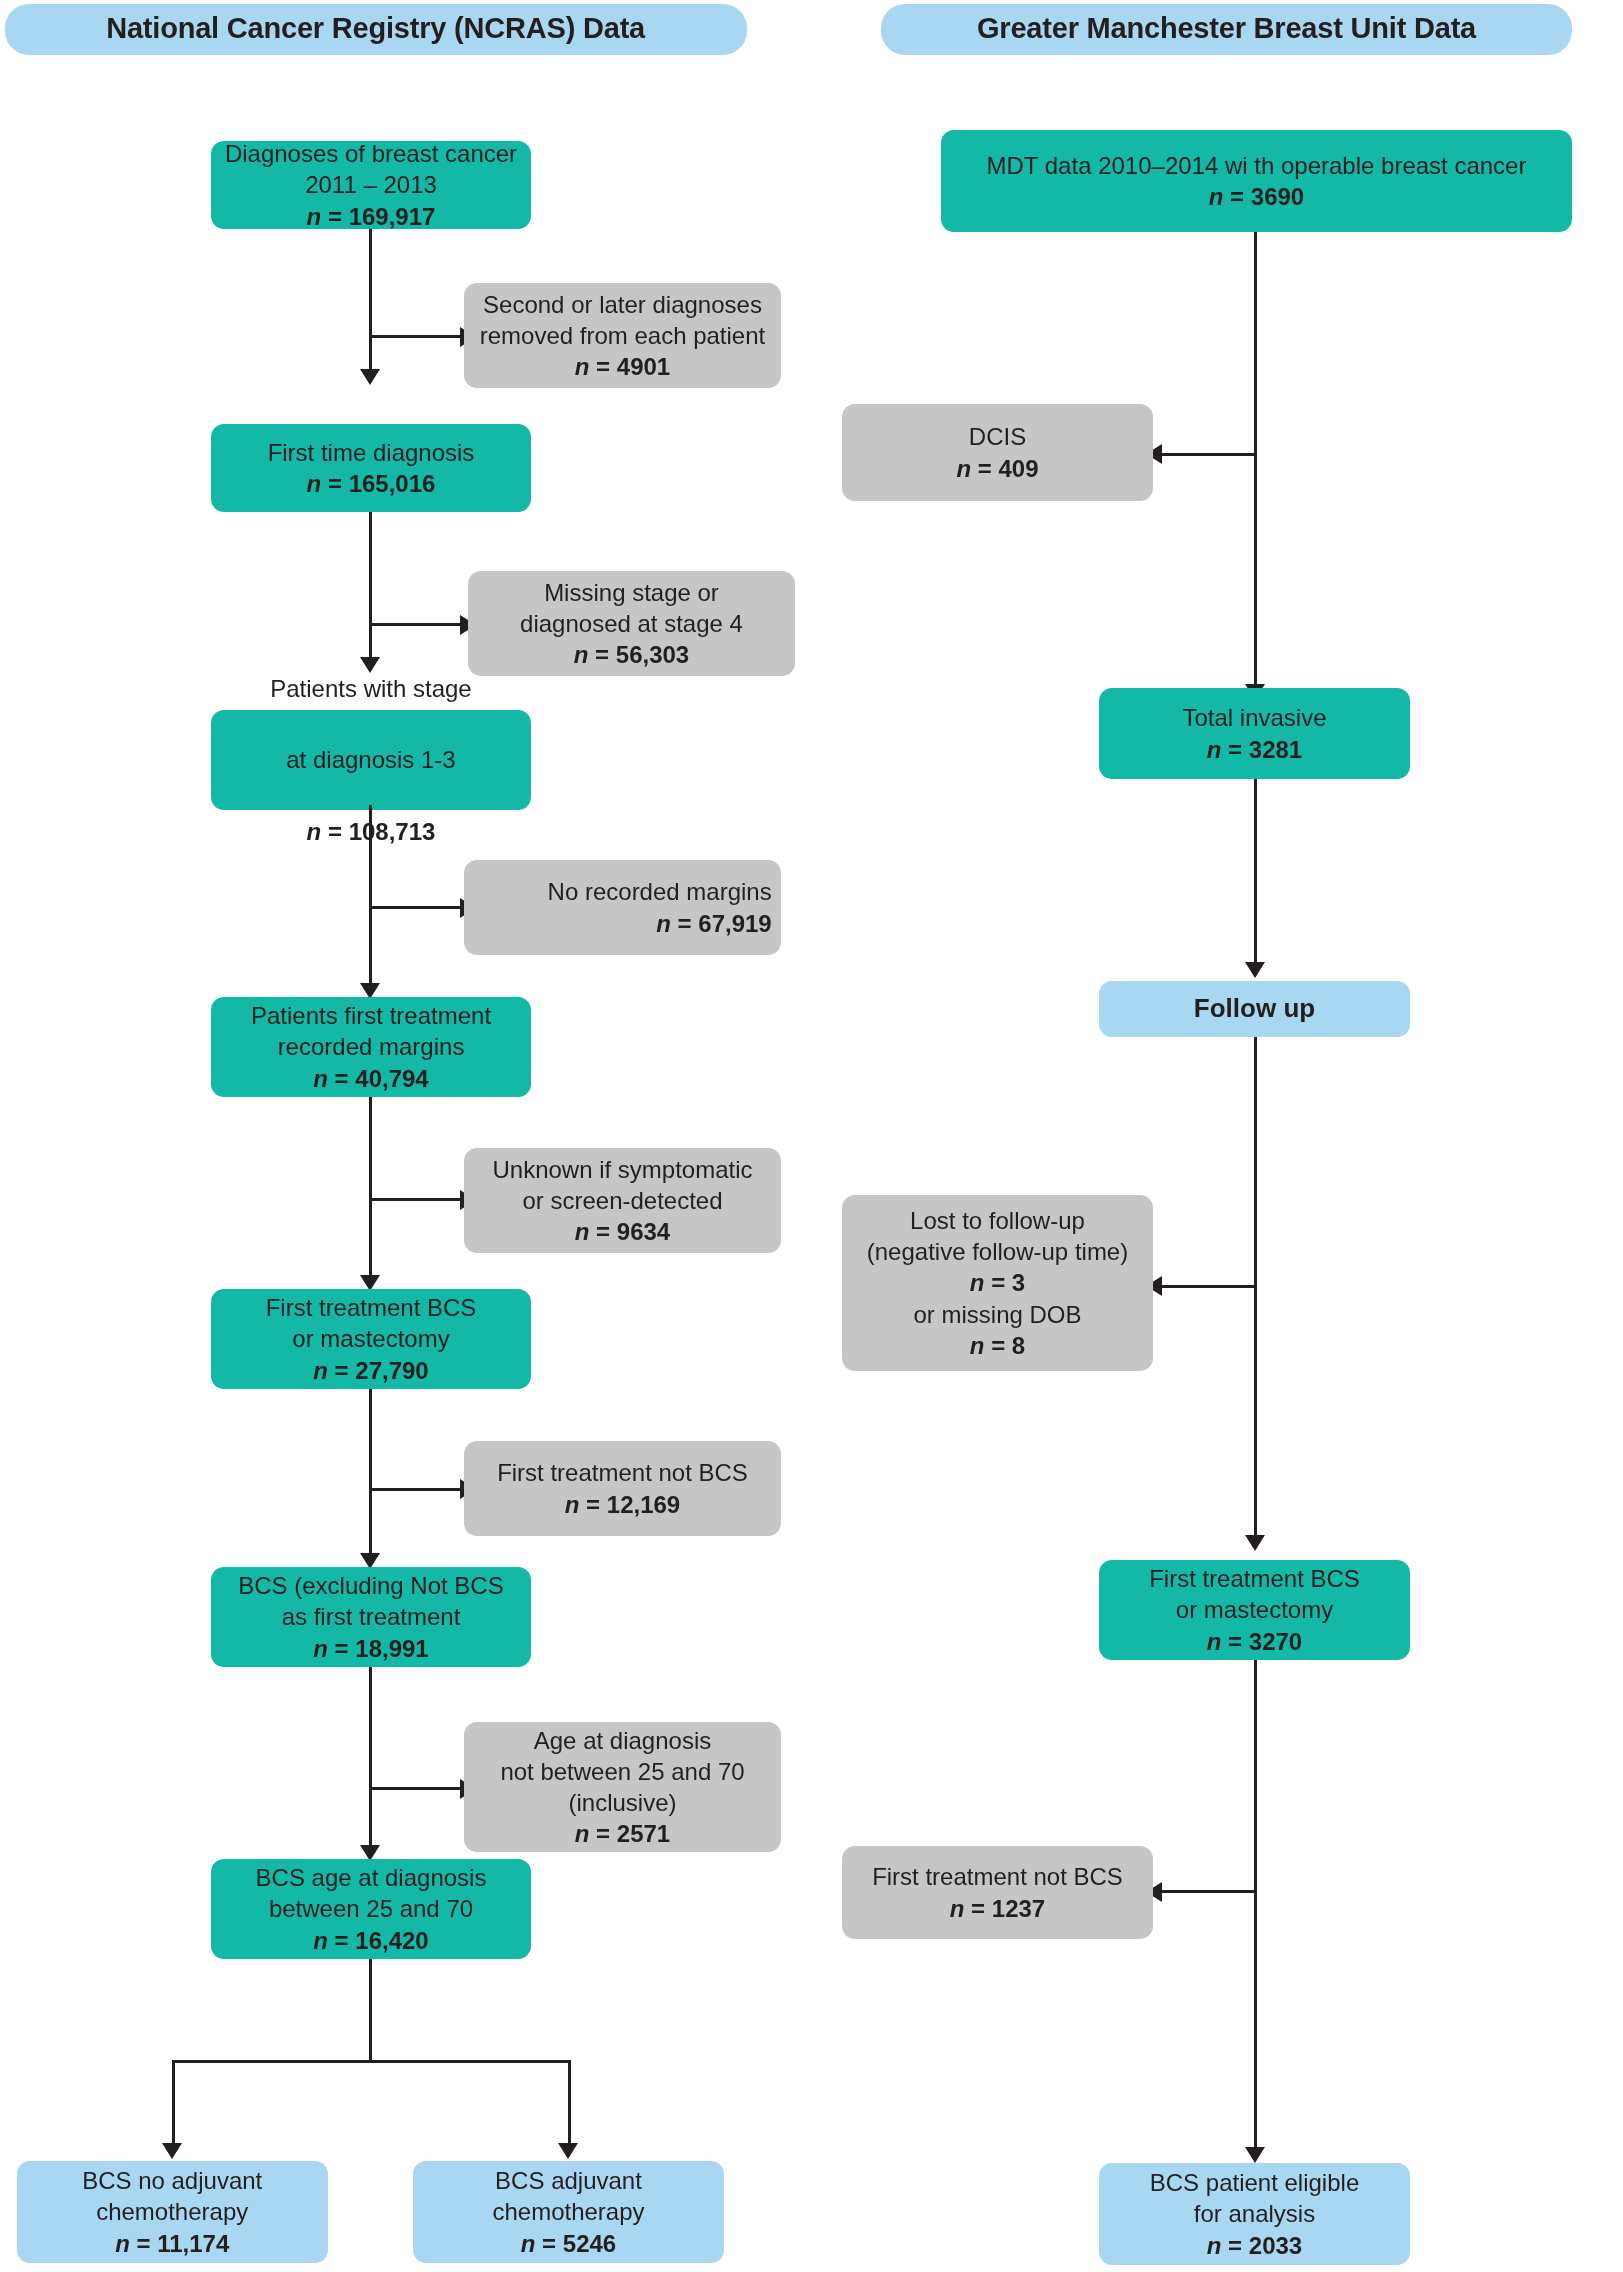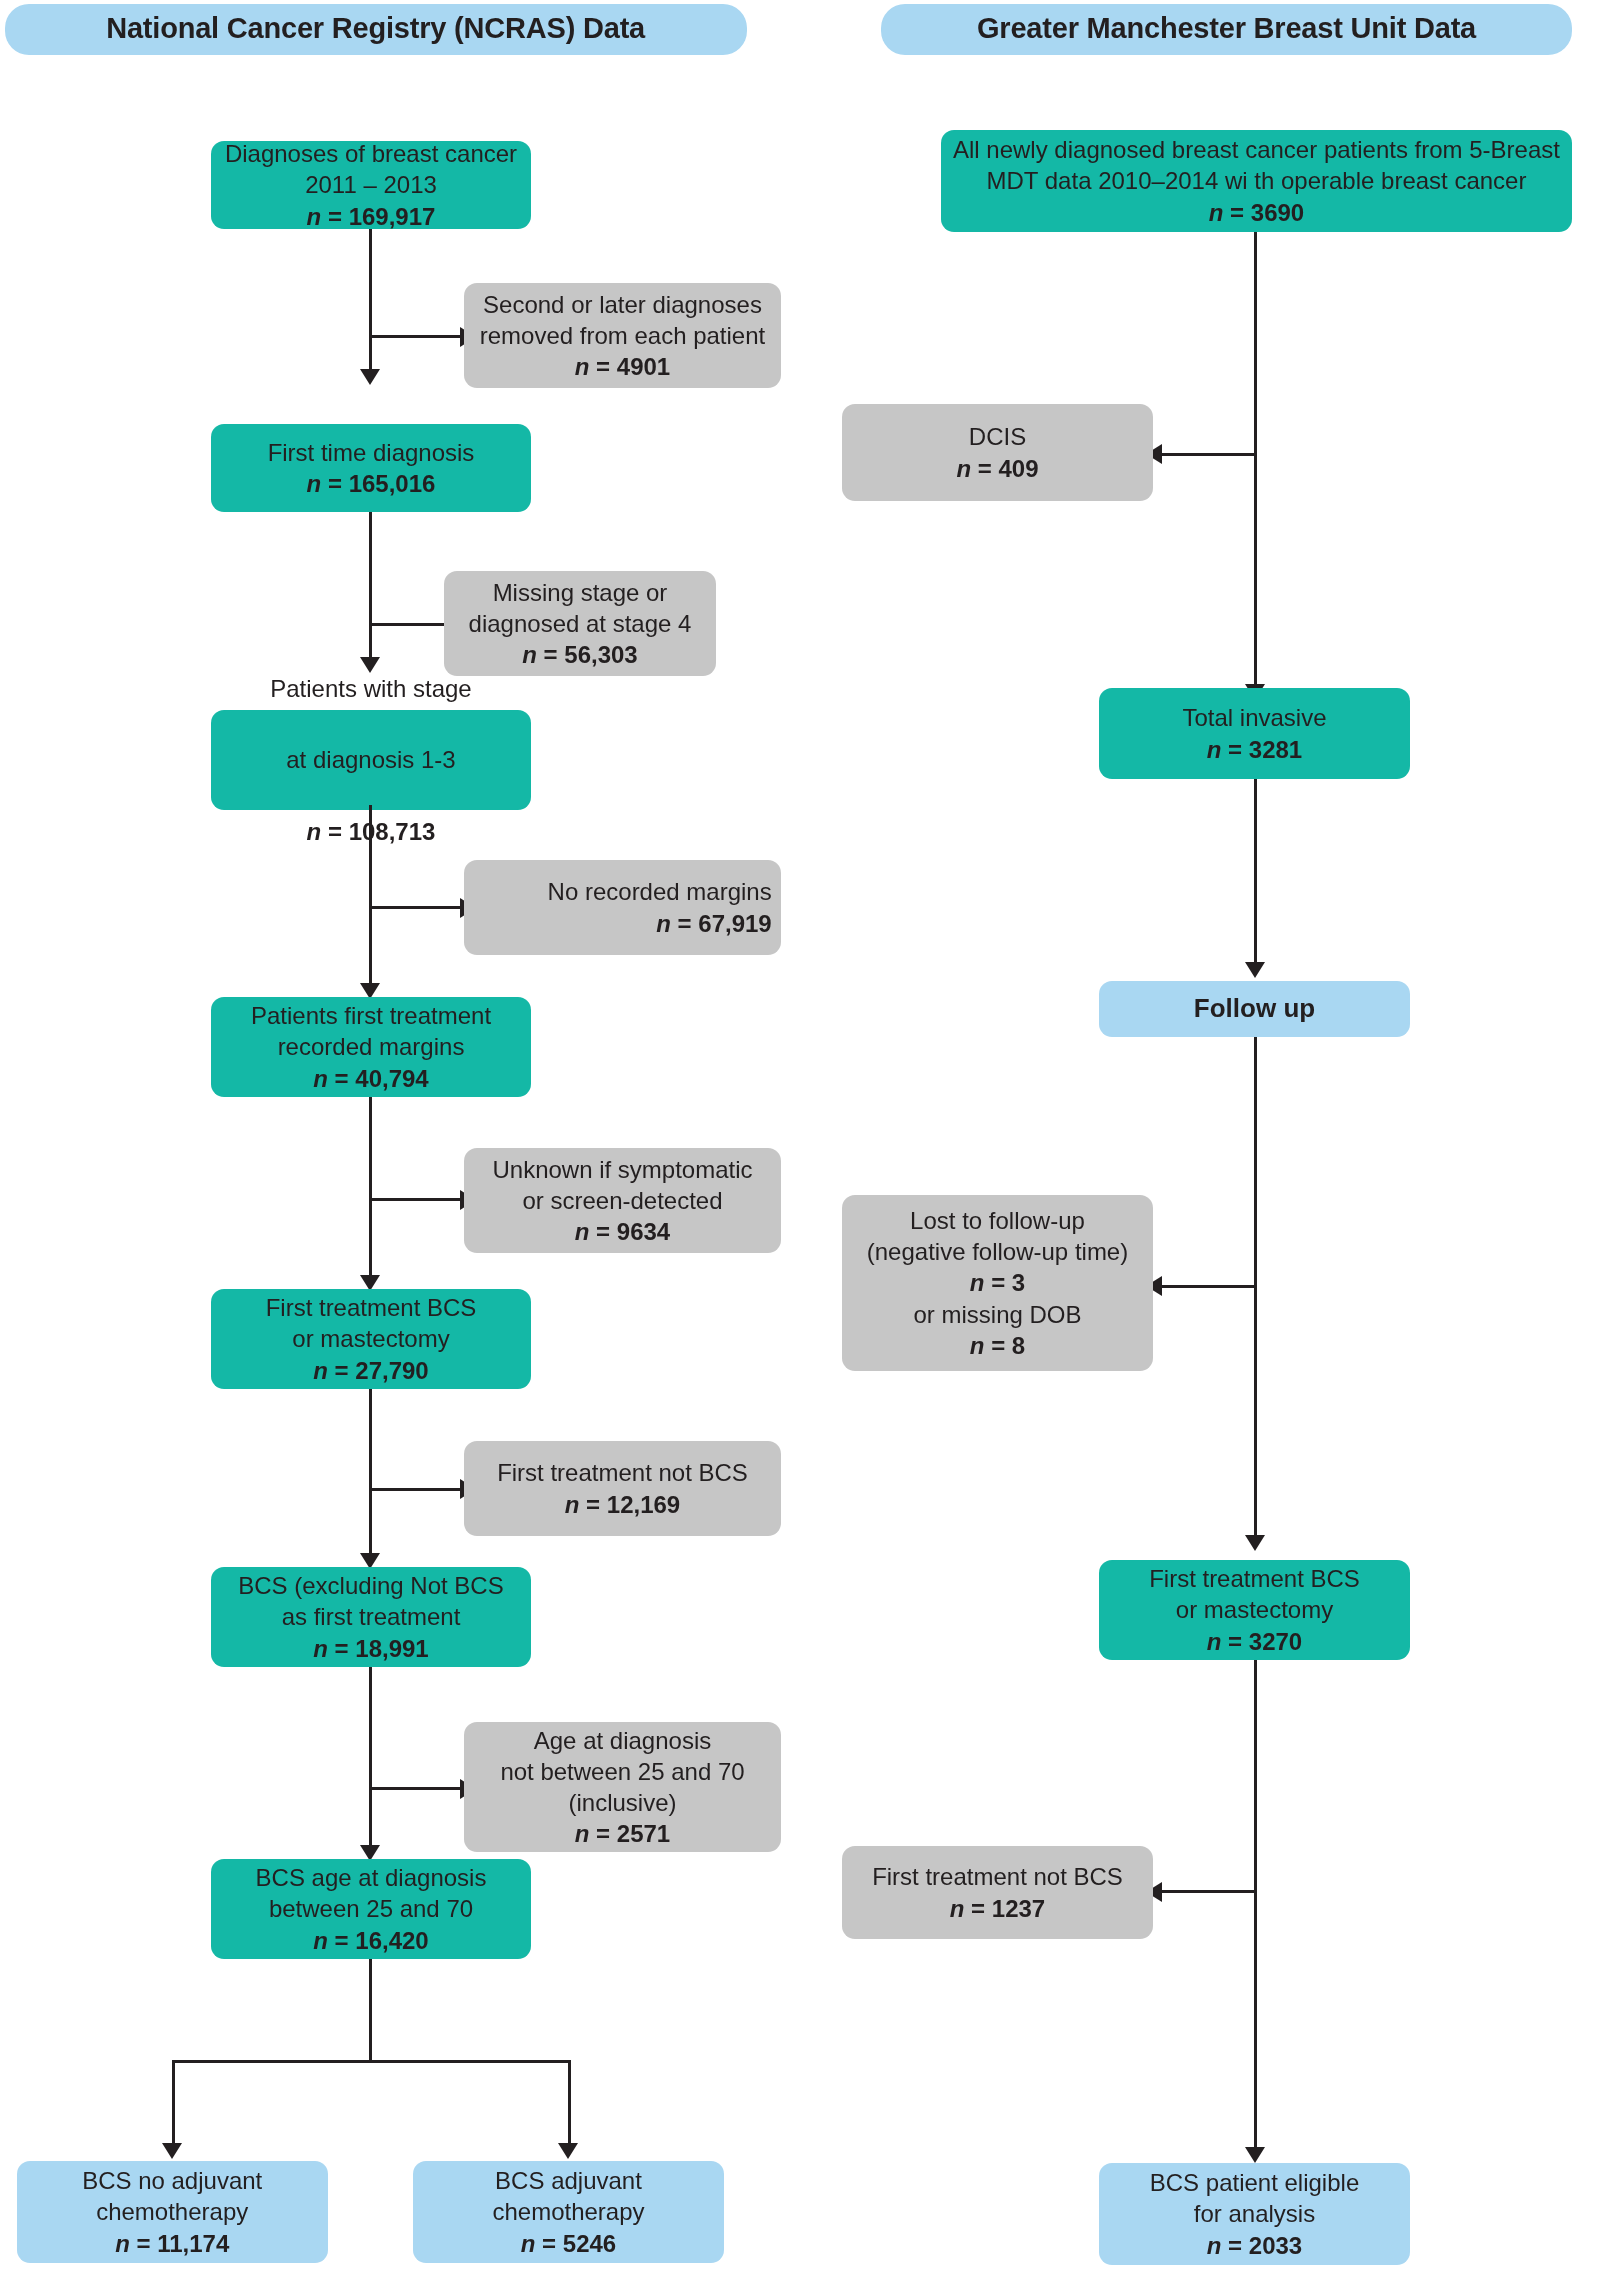--- a/index.html
+++ b/index.html
@@ -117,21 +117,21 @@
 <div class="node main" style="left:211px; top:424px; width:320px; height:88px;">
   <span class="ln">First time diagnosis</span>
   <span class="ln nline"><i>n</i> = <span>165,016</span></span>
 </div>
 
 <div class="vline" style="left:369px; top:512px; height:148px;"></div>
 <div class="arrow down" style="left:360px; top:657px;"></div>
 <div class="hline" style="left:369px; top:623px; width:97px;"></div>
 <div class="arrow right" style="left:460px; top:615px;"></div>
 
-<div class="node excl" style="left:444px; top:571px; width:272px; height:105px;">
+<div class="node excl" style="left:468px; top:571px; width:327px; height:105px;">
   <span class="ln">Missing stage or</span>
   <span class="ln">diagnosed at stage 4</span>
   <span class="ln nline"><i>n</i> = <span>56,303</span></span>
 </div>
 
 <div class="node main" style="left:211px; top:710px; width:320px; height:100px;gap:40px;">
   <span class="ln">Patients with stage</span>
   <span class="ln">at diagnosis 1-3</span>
   <span class="ln nline"><i>n</i> = <span>108,713</span></span>
 </div>
@@ -220,21 +220,20 @@
   <span class="ln">BCS adjuvant</span>
   <span class="ln">chemotherapy</span>
   <span class="ln nline"><i>n</i> = <span>5246</span></span>
 </div>
 
 <div class="node hdr" style="left:881px; top:3.7px; width:691px; height:51px;">
   <span class="ln">Greater Manchester Breast Unit Data</span>
 </div>
 
 <div class="node main" style="left:941px; top:130px; width:631px; height:102px;">
-  <span class="ln">All newly diagnosed breast cancer patients from 5-Breast</span>
   <span class="ln">MDT data 2010–2014 wi th operable breast cancer</span>
   <span class="ln nline"><i>n</i> = <span>3690</span></span>
 </div>
 
 <div class="vline" style="left:1254px; top:232px; height:455px;"></div>
 <div class="arrow down" style="left:1245px; top:684px;"></div>
 <div class="hline" style="left:1159px; top:453px; width:96px;"></div>
 <div class="arrow left" style="left:1146px; top:444px;"></div>
 
 <div class="node excl" style="left:842px; top:404px; width:311px; height:97px;">

